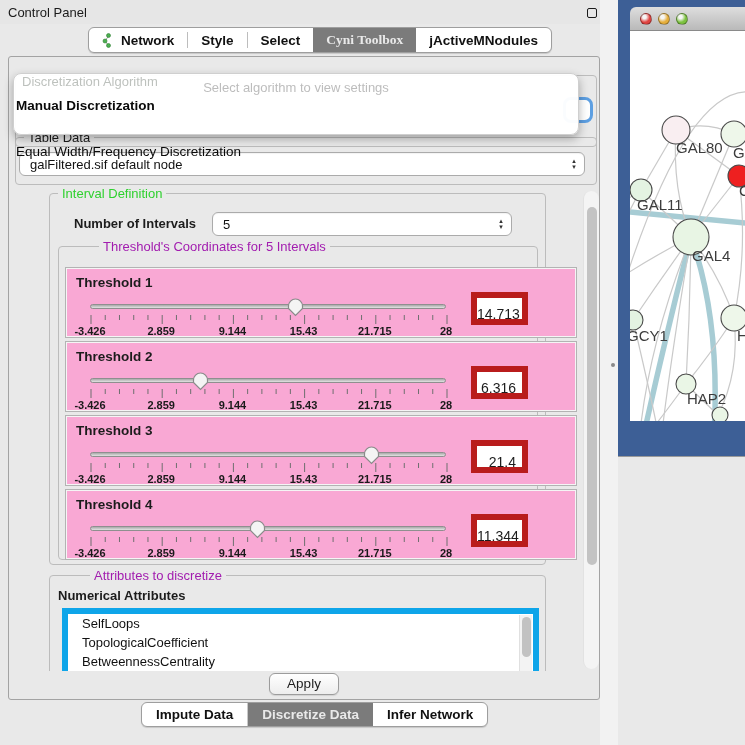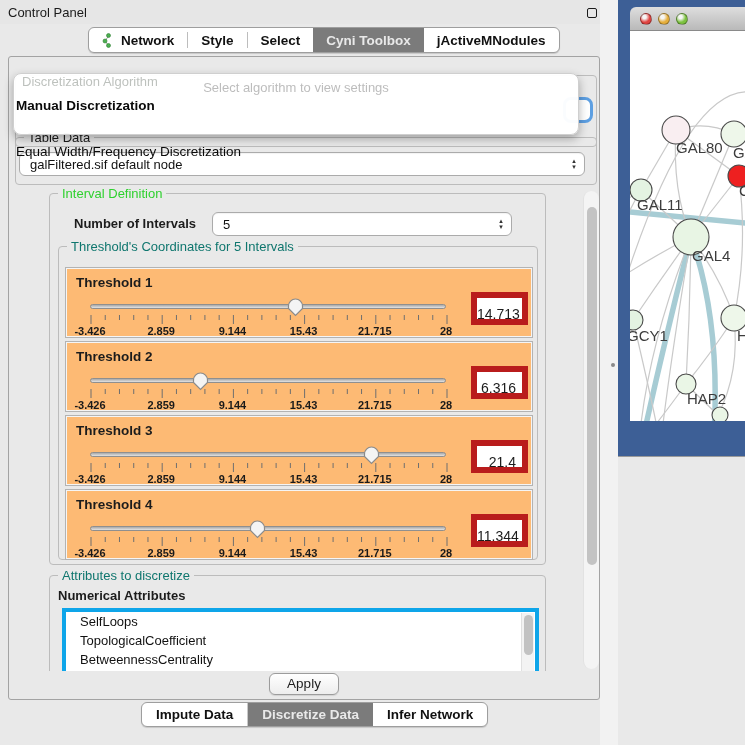--- a/index.html
+++ b/index.html
@@ -10,29 +10,29 @@
   
   .cp-titlebar { left:0; top:0; width:618px; height:24px; background:#e6e6e6; }
   .cp-title { left:8px; top:5px; font-size:13px; color:#1a1a1a; }
   .float-icon { left:587px; top:8px; width:10px; height:10px; border:1.5px solid #1a1a1a; border-radius:2px; }
   .close-icon { left:603px; top:4px; font-size:13px; font-weight:bold; color:#1a1a1a; }
 
   
   .top-tabs { left:88px; top:27px; height:26px; display:flex; background:#fff; border:1px solid #9e9e9e; border-radius:6px; overflow:hidden; box-shadow:0 1px 1px rgba(0,0,0,.15); }
   .top-tab { display:flex; align-items:center; padding:0 13px; font-size:13.5px; font-weight:bold; color:#111; white-space:nowrap; cursor:default; }
   .tab-divider { width:1px; height:16px; background:#bdbdbd; align-self:center; }
-  .top-tab.active { background:#7b7b7b; color:#e9e9e9; }
+  .top-tab.active { background:#7b7b7b; color:#e9e9e9;font-family:Liberation Serif, serif; }
   .net-icon { width:13px; height:15px; margin-right:6px; }
 
   
   .content-panel { left:8px; top:56px; width:592px; height:644px; border:1px solid #a3a3a3; border-radius:3px; background:#e9e9e9; }
   .group { position:absolute; border:1px solid #bcbcbc; border-radius:4px; }
   .legend { position:absolute; top:-8px; left:8px; background:#e9e9e9; padding:0 4px; font-size:13px; white-space:nowrap; }
   .legend.green { color:#2fd12f; }
-  .legend.blue { color:#0f766e; }
+  .legend.blue { color:#a21caf;margin-left:32px; }
 
   .algo-group { left:6px; top:18px; width:582px; height:72px; }
   .combo-peek { left:554px; top:40px; width:30px; height:26px; background:#fff; border:3px solid #5d9fe2; border-radius:8px; }
 
   
   .popup { left:4px; top:16px; width:566px; height:62px; background:rgba(255,255,255,0.97); border:1px solid #cfcfcf; border-radius:8px; box-shadow:0 4px 10px rgba(0,0,0,.3); z-index:20; }
   .popup-ghost { left:8px; top:0px; font-size:13px; color:rgba(90,100,90,.4); }
   .popup-hint { left:0; top:6px; width:100%; text-align:center; color:#bdbdbd; font-size:13px; }
   .popup-item1 { left:2px; top:24px; font-size:13.5px; font-weight:bold; color:#0a0a0a; }
   .popup-item2 { left:2px; top:41px; font-size:13.5px; color:#0a0a0a;margin-top:29px; }
@@ -43,33 +43,33 @@
   .spin-arrows { width:16px; display:flex; flex-direction:column; align-items:center; line-height:6px; font-size:7px; color:#333; padding-right:4px; }
   .td-combo { left:3px; top:14px; width:566px; height:24px; }
 
   
   .scrollview { left:2px; top:132px; width:572px; height:482px; overflow:hidden; }
   .interval-group { left:38px; top:4px; width:497px; height:372px; }
   .numint-label { left:24px; top:22px; font-size:13px; font-weight:bold; }
   .numint-spinner { left:162px; top:18px; width:300px; height:24px; }
   .thresholds-group { left:8px; top:52px; width:480px; height:314px; }
 
-  .threshold-box { position:absolute; left:6px; width:468px; height:71px; border:1px solid #b3b3b3; background:#fdba74; box-shadow:inset 0 0 0 1px #f5f5f5; }
+  .threshold-box { position:absolute; left:6px; width:512px; height:71px; border:1px solid #b3b3b3; background:#f9a8d4; box-shadow:inset 0 0 0 1px #f5f5f5; }
   .t-label { position:absolute; left:10px; top:7px; font-size:13.5px; font-weight:bold; }
   .t-slider { position:absolute; left:24px; top:30px; width:356px; height:40px; }
   .t-track { position:absolute; left:0; top:6px; width:356px; height:5px; border:1px solid #8f8f8f; border-radius:3px; background:linear-gradient(#a9a9a9,#e3e3e3); }
   .t-thumb { position:absolute; top:0px; }
   .t-ticks { position:absolute; left:0; top:17px; }
   .t-ticklabels { position:absolute; left:0; top:27px; width:356px; height:12px; }
   .t-ticklabel { position:absolute; transform:translateX(-50%); font-size:11px; font-weight:bold; color:#1a1a1a; white-space:nowrap; }
   .t-value { position:absolute; left:405px; top:24px; width:57px; height:33px; background:#fff; border:6px solid #b91c1c; font-size:14px; text-align:right; padding:8px 6px 0 0; }
 
   .attrs-group { left:38px; top:386px; width:497px; height:120px; }
   .attr-list-label { left:8px; top:12px; font-size:13px; font-weight:bold; }
-  .attr-listbox { left:12px; top:32px; width:477px; height:80px; background:#fff; border:4px solid #0ea5e9; overflow:hidden; }
+  .attr-listbox { left:12px; top:32px; width:477px; height:80px; background:#fff; border:6px solid #0ea5e9; overflow:hidden; }
   .attr-item { padding:2px 0 2px 14px; font-size:13px; color:#111; }
   .attr-scroll { position:absolute; right:1px; top:1px; width:13px; height:78px; background:#f3f3f3; border-left:1px solid #e0e0e0; }
   .attr-scroll-thumb { position:absolute; left:1.5px; top:2px; width:9px; height:40px; background:#c2c2c2; border-radius:5px; }
 
   .vscrollbar { left:574px; top:134px; width:16px; height:478px; background:#f4f4f4; border-left:1px solid #e2e2e2; border-radius:8px; }
   .vscroll-thumb { position:absolute; left:3px; top:16px; width:10px; height:358px; background:#c3c3c3; border-radius:6px; }
 
   .apply-btn { left:260px; top:616px; width:70px; height:22px; background:linear-gradient(#ffffff,#ededed); border:1px solid #9c9c9c; border-radius:6px; font-size:13.5px; text-align:center; padding-top:2px; box-shadow:0 1px 1px rgba(0,0,0,.1); }
 
   

